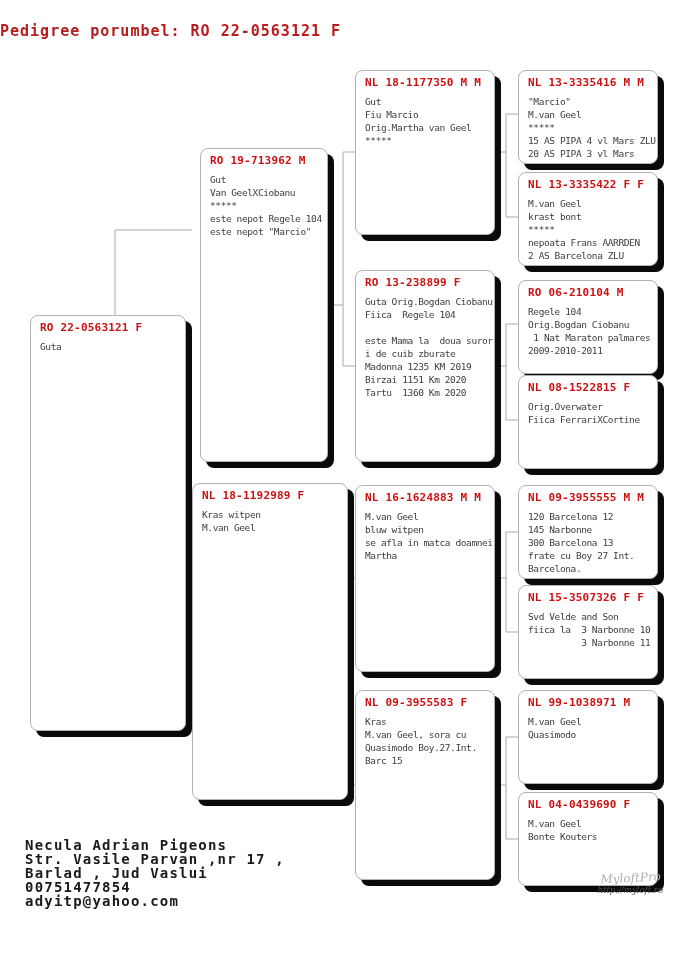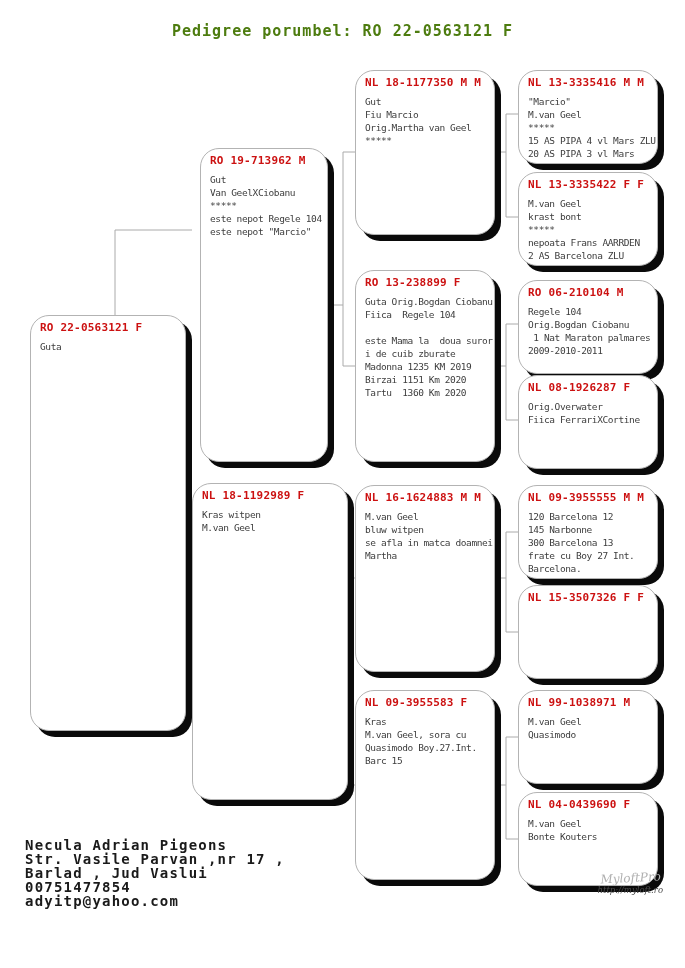--- a/index.html
+++ b/index.html
@@ -1,22 +1,22 @@
 <!DOCTYPE html>
 <html><head>
 <meta charset="utf-8">
 <style>
   html,body{margin:0;padding:0;background:#fff;}
   #page{position:relative;width:685px;height:968px;background:#ffffff;overflow:hidden;
         font-family:"DejaVu Sans Mono",monospace;}
-  #title{position:absolute;top:22px;left:0;width:100%;text-align:center;
-         font-size:15px;font-weight:bold;letter-spacing:1px;color:#4d7c0f;}
+  #title{position:absolute;top:22px;left:0;width:100%;
+         font-size:15px;font-weight:bold;letter-spacing:1px;color:#b91c1c;}
   #connectors{position:absolute;top:0;left:0;pointer-events:none;z-index:0;}
   .box{position:absolute;z-index:1;background:#fff;border:1px solid #b3b3b3;
-       border-radius:19px;box-shadow:6px 6px 0 #0a0a0a;box-sizing:border-box;
+       border-radius:8px;box-shadow:6px 6px 0 #0a0a0a;box-sizing:border-box;
        padding:5px 8px 0 9px;overflow:hidden;}
   .ring{font-size:11px;font-weight:bold;line-height:13px;margin-bottom:6px;
         color:#cc1111;letter-spacing:.2px;white-space:pre;}
   .info{font-size:9.5px;line-height:13px;color:#3d3d3d;letter-spacing:-.4px;
         white-space:pre;}
   #footer{position:absolute;left:25px;top:838px;font-size:14px;font-weight:bold;
           letter-spacing:1.2px;line-height:14px;color:#1a1a1a;white-space:pre;}
   #watermark{position:absolute;right:22px;top:872px;text-align:center;z-index:1;}
   #wm-sig{font-family:"DejaVu Serif",serif;font-style:italic;font-size:12px;
           color:#b0b0b0;line-height:13px;transform:rotate(-3deg);}
@@ -114,34 +114,37 @@
 3 AS Barcelona ZLU 1994</div>
   </div>
   <div class="box" style="left:518px;top:280px;width:140px;height:94px">
     <div class="ring">RO 06-210104 M</div>
     <div class="info">Regele 104
 Orig.Bogdan Ciobanu
  1 Nat Maraton palmares
 2009-2010-2011</div>
   </div>
   <div class="box" style="left:518px;top:375px;width:140px;height:94px">
-    <div class="ring">NL 08-1926287 F</div>
+    <div class="ring">NL 08-1522815 F</div>
     <div class="info">Orig.Overwater
 Fiica FerrariXCortine</div>
   </div>
   <div class="box" style="left:518px;top:485px;width:140px;height:94px">
     <div class="ring">NL 09-3955555 M M</div>
     <div class="info">120 Barcelona 12
 145 Narbonne
 300 Barcelona 13
 frate cu Boy 27 Int.
 Barcelona.</div>
   </div>
   <div class="box" style="left:518px;top:585px;width:140px;height:94px">
     <div class="ring">NL 15-3507326 F F</div>
+    <div class="info">Svd Velde and Son
+fiica la  3 Narbonne 10
+          3 Narbonne 11</div>
   </div>
   <div class="box" style="left:518px;top:690px;width:140px;height:94px">
     <div class="ring">NL 99-1038971 M</div>
     <div class="info">M.van Geel
 Quasimodo</div>
   </div>
   <div class="box" style="left:518px;top:792px;width:140px;height:94px">
     <div class="ring">NL 04-0439690 F</div>
     <div class="info">M.van Geel
 Bonte Kouters</div>

